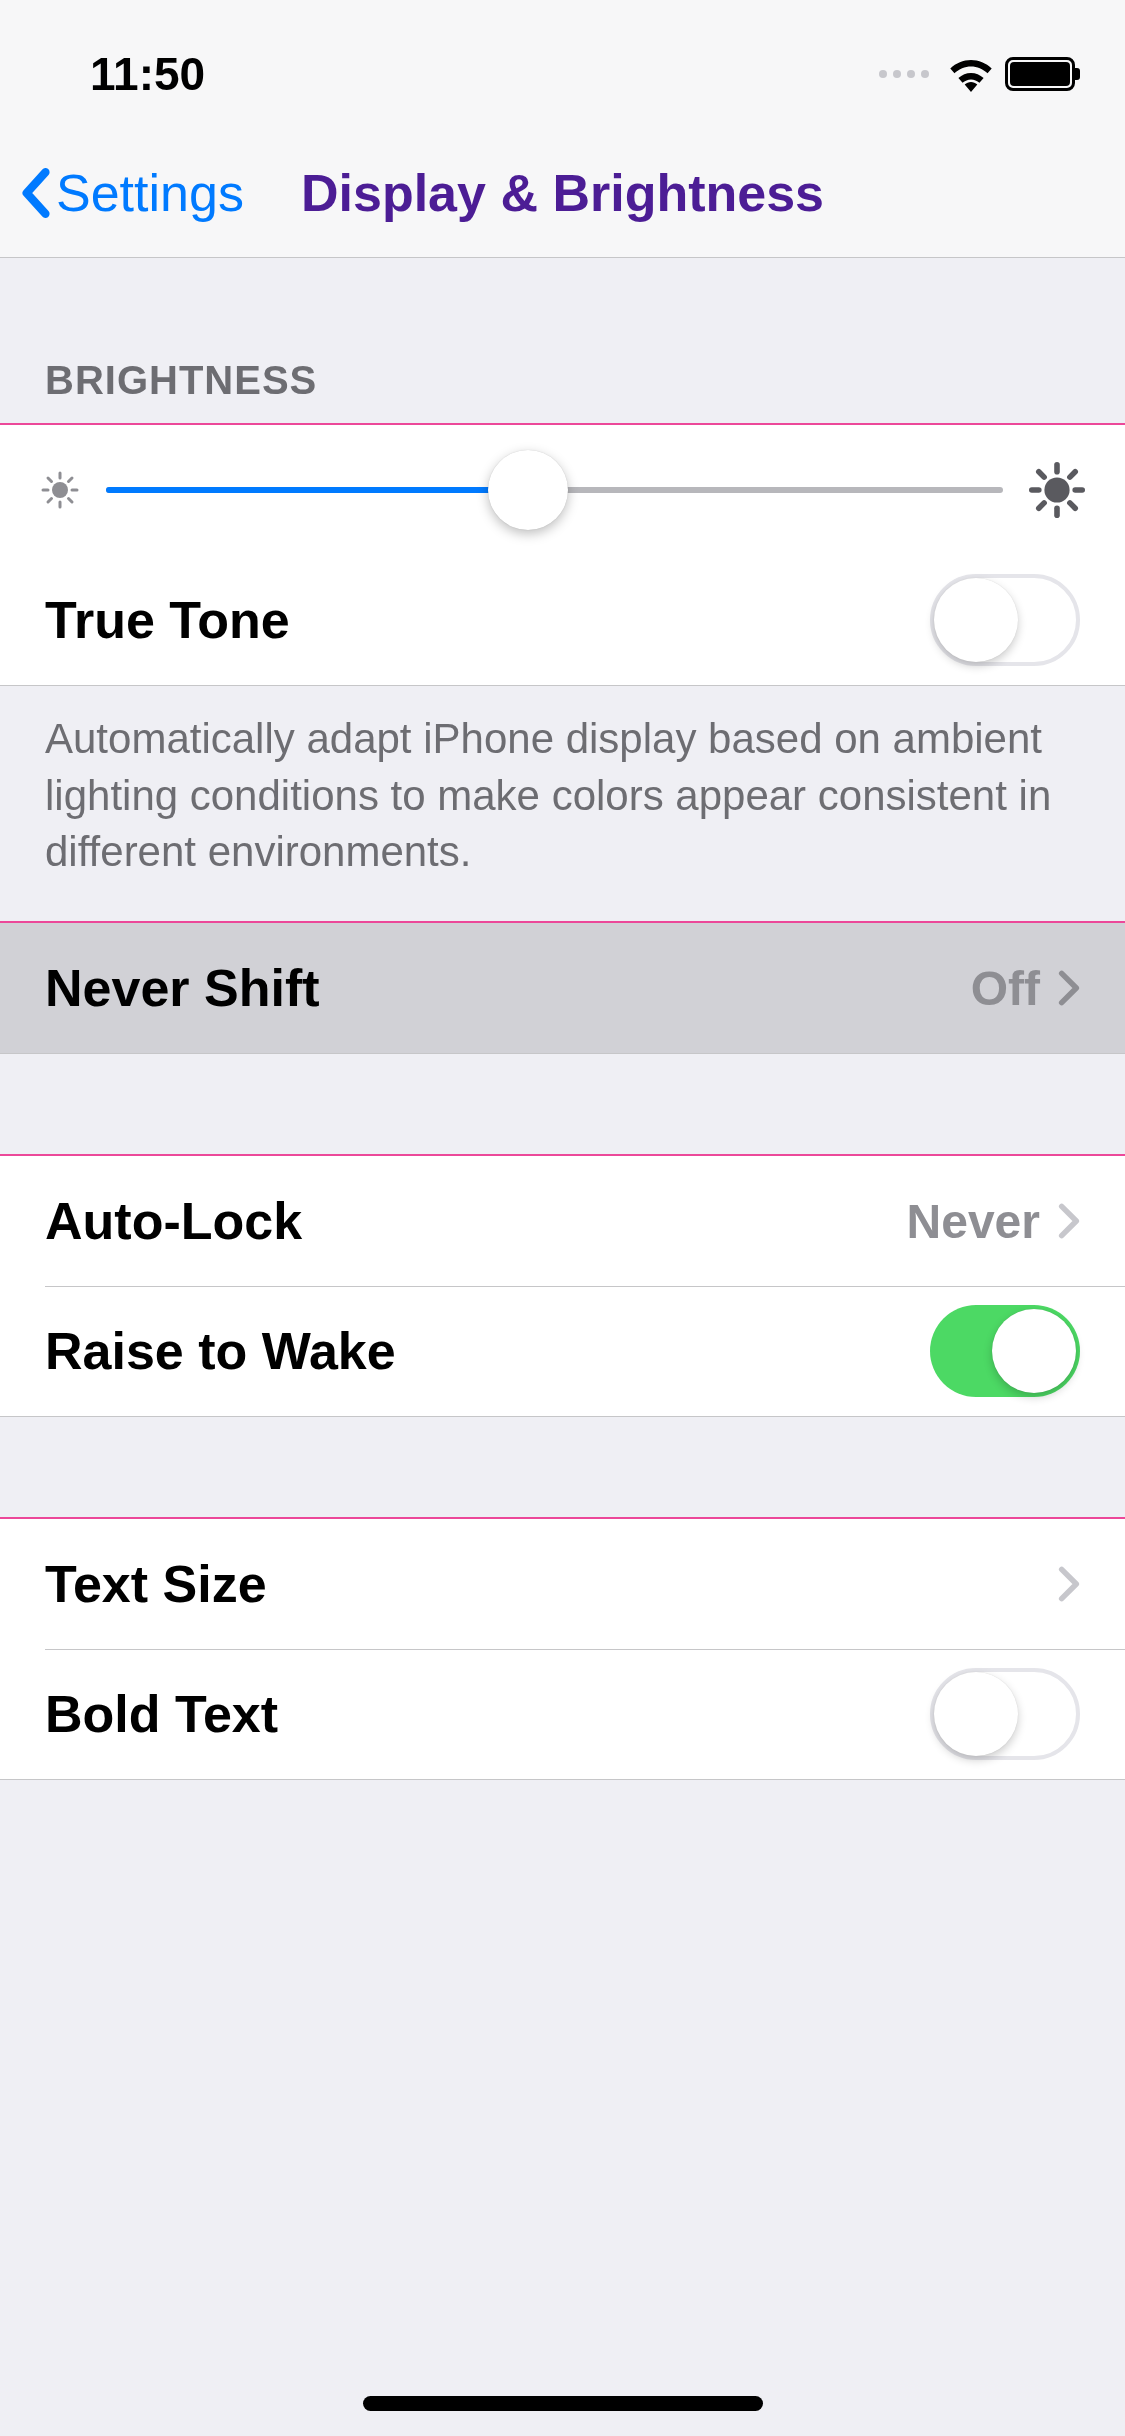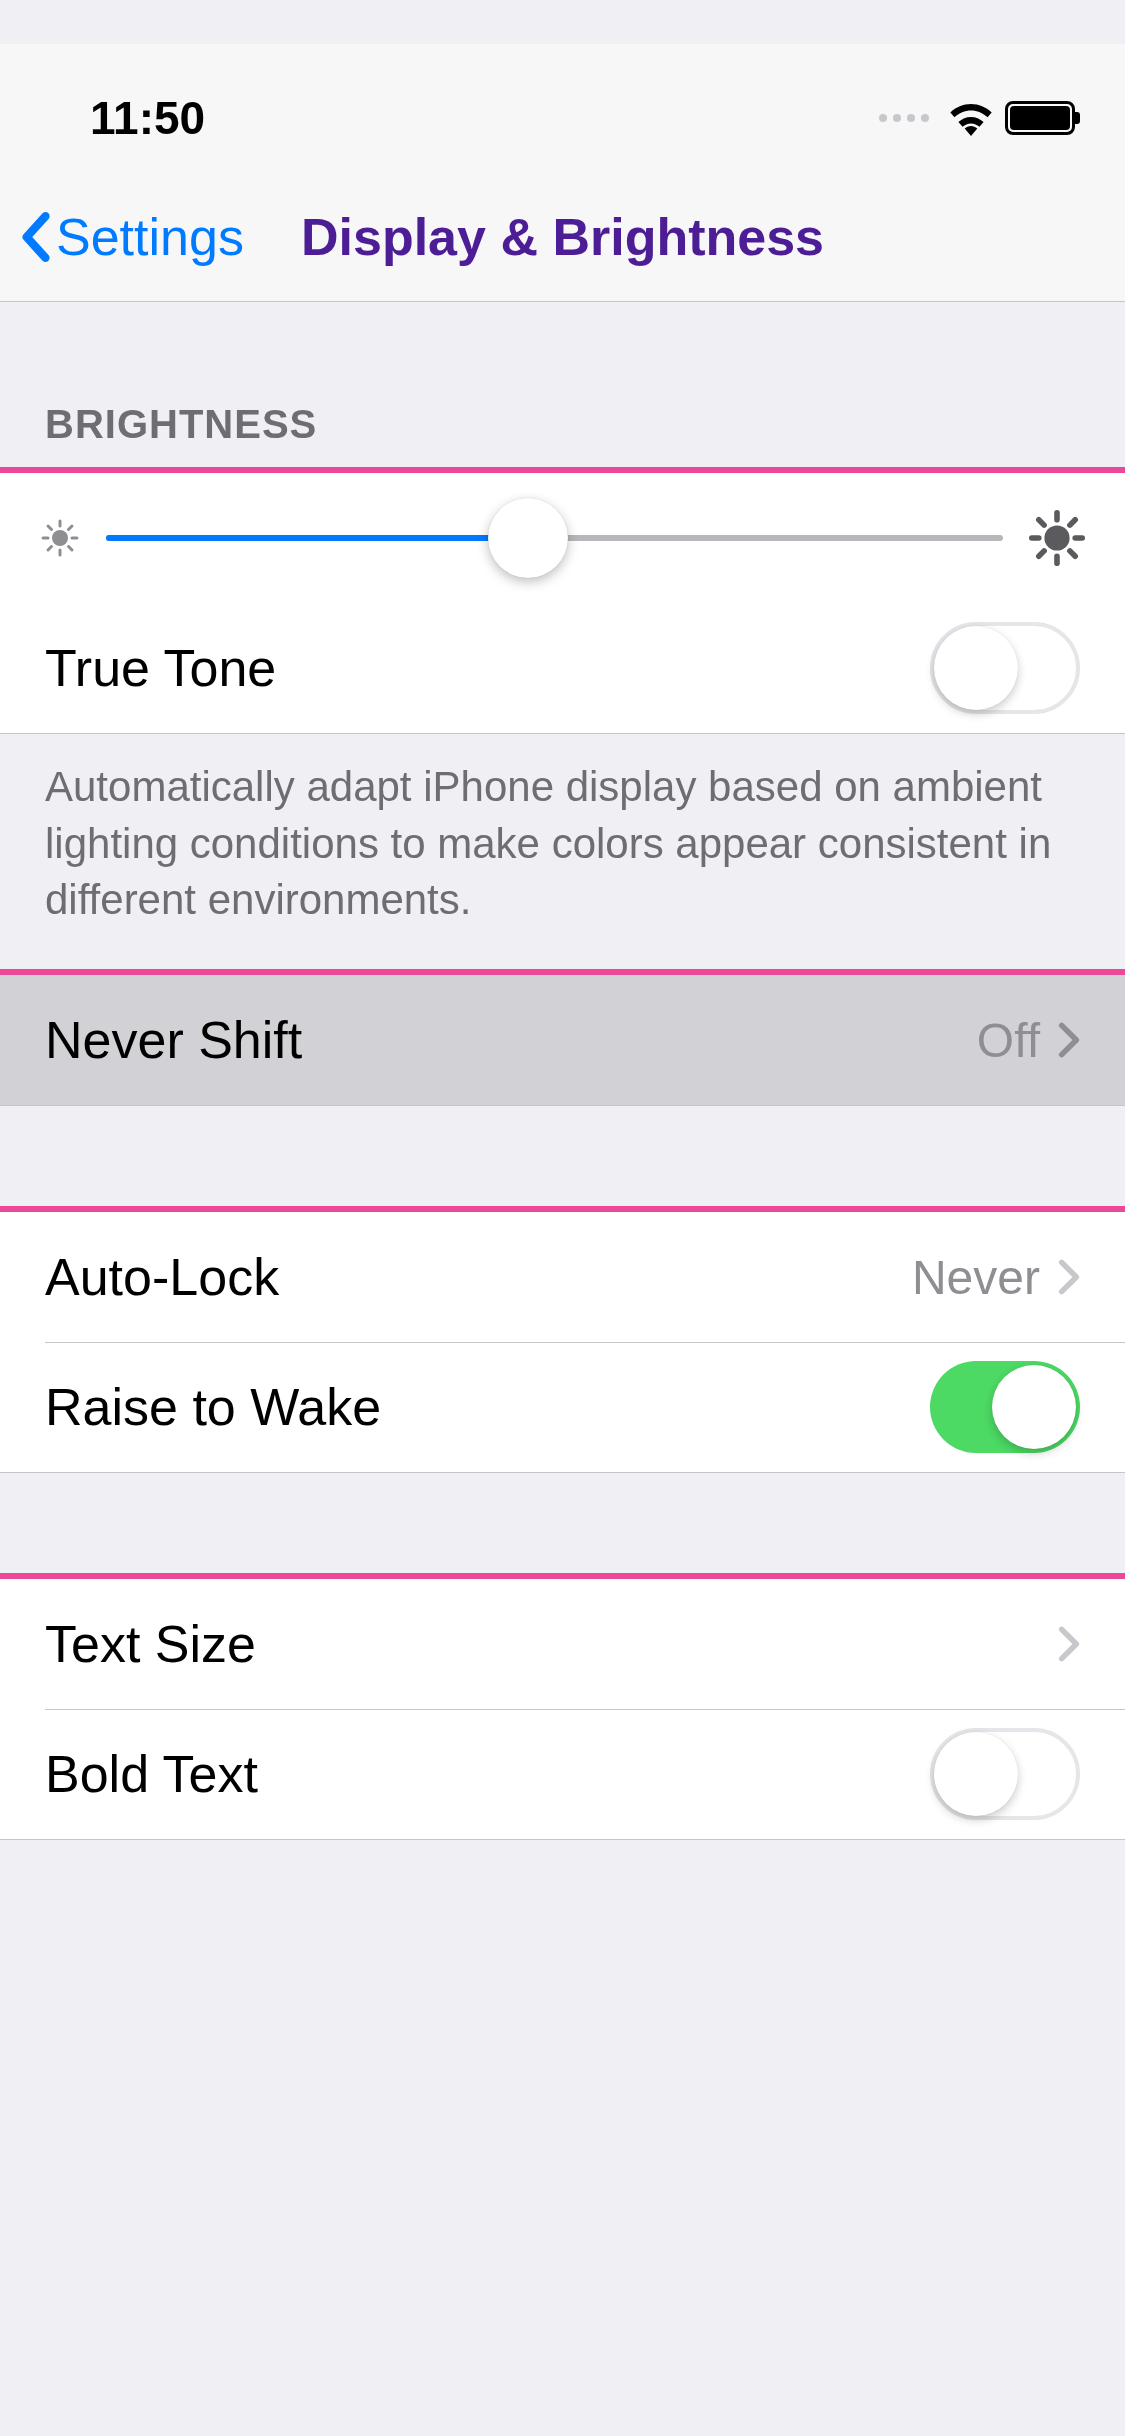--- a/index.html
+++ b/index.html
@@ -22,21 +22,20 @@
       position: relative;
     }
 
     
     .status-bar {
       height: 128px;
       display: flex;
       align-items: center;
       justify-content: space-between;
       padding: 20px 40px 0 40px;
-      margin-top: 44px;
     }
     .status-time {
       font-size: 46px;
       font-weight: 600;
       color: #000;
       padding-left: 50px;
     }
     .status-right {
       display: flex;
       align-items: center;
@@ -117,22 +116,23 @@
       padding: 100px 45px 20px 45px;
       font-size: 40px;
       color: #6d6d72;
       letter-spacing: 1px;
       font-weight: bold;
     }
 
     
     .row-group {
       background: #fff;
-      border-top: 6px solid #ec4899;
+      border-top: 2px solid #ec4899;
       border-bottom: 1px solid #c6c6c8;
+      font-weight: bold;
     }
     .row {
       min-height: 130px;
       display: flex;
       align-items: center;
       padding: 0 45px;
       position: relative;
     }
     .row + .row::before {
       content: "";

